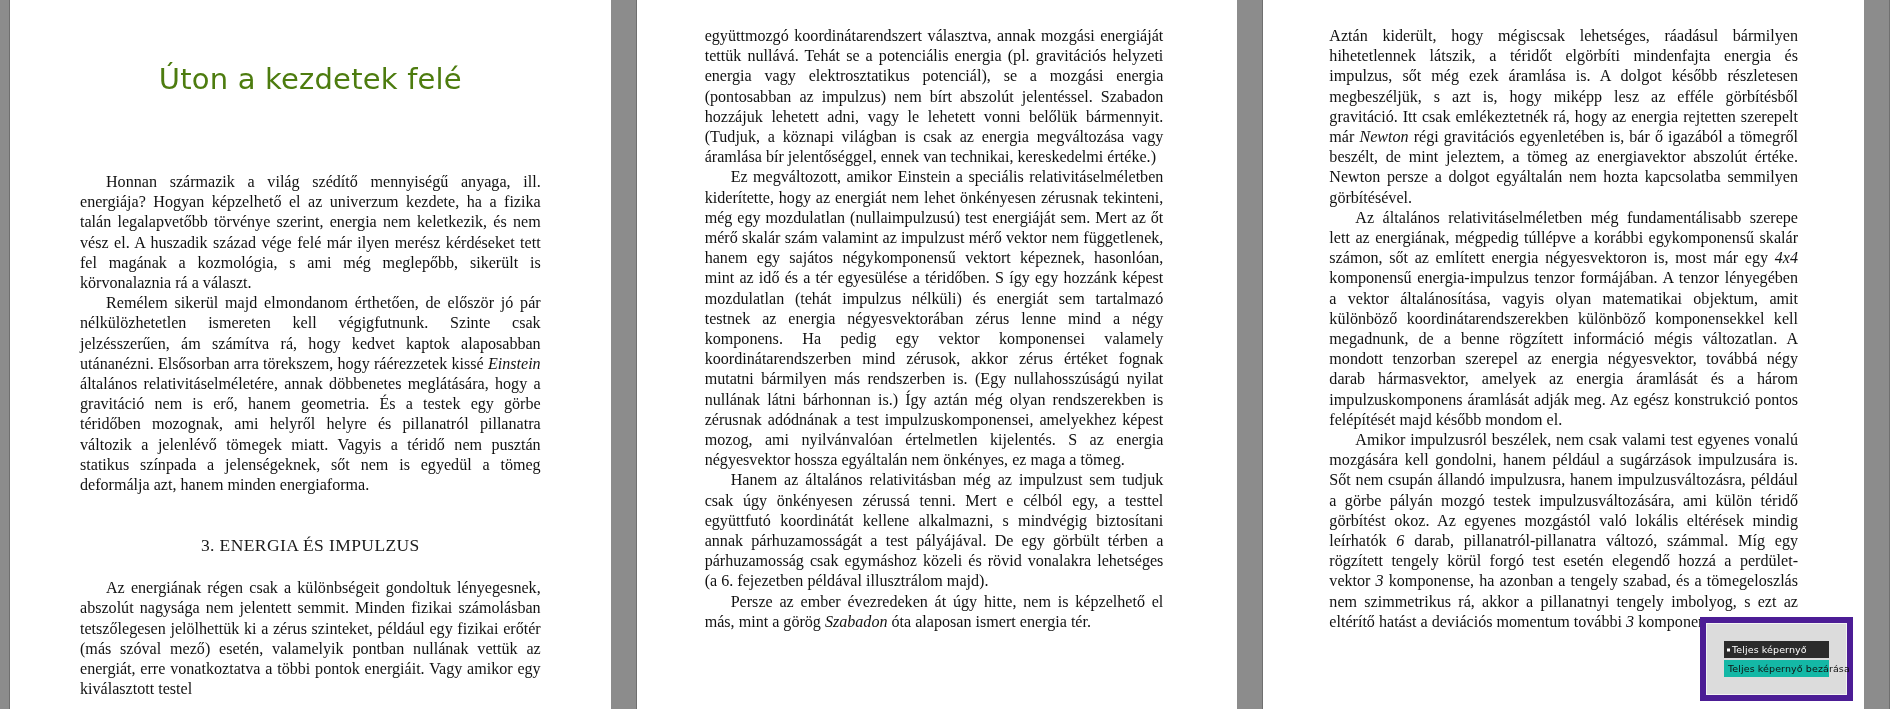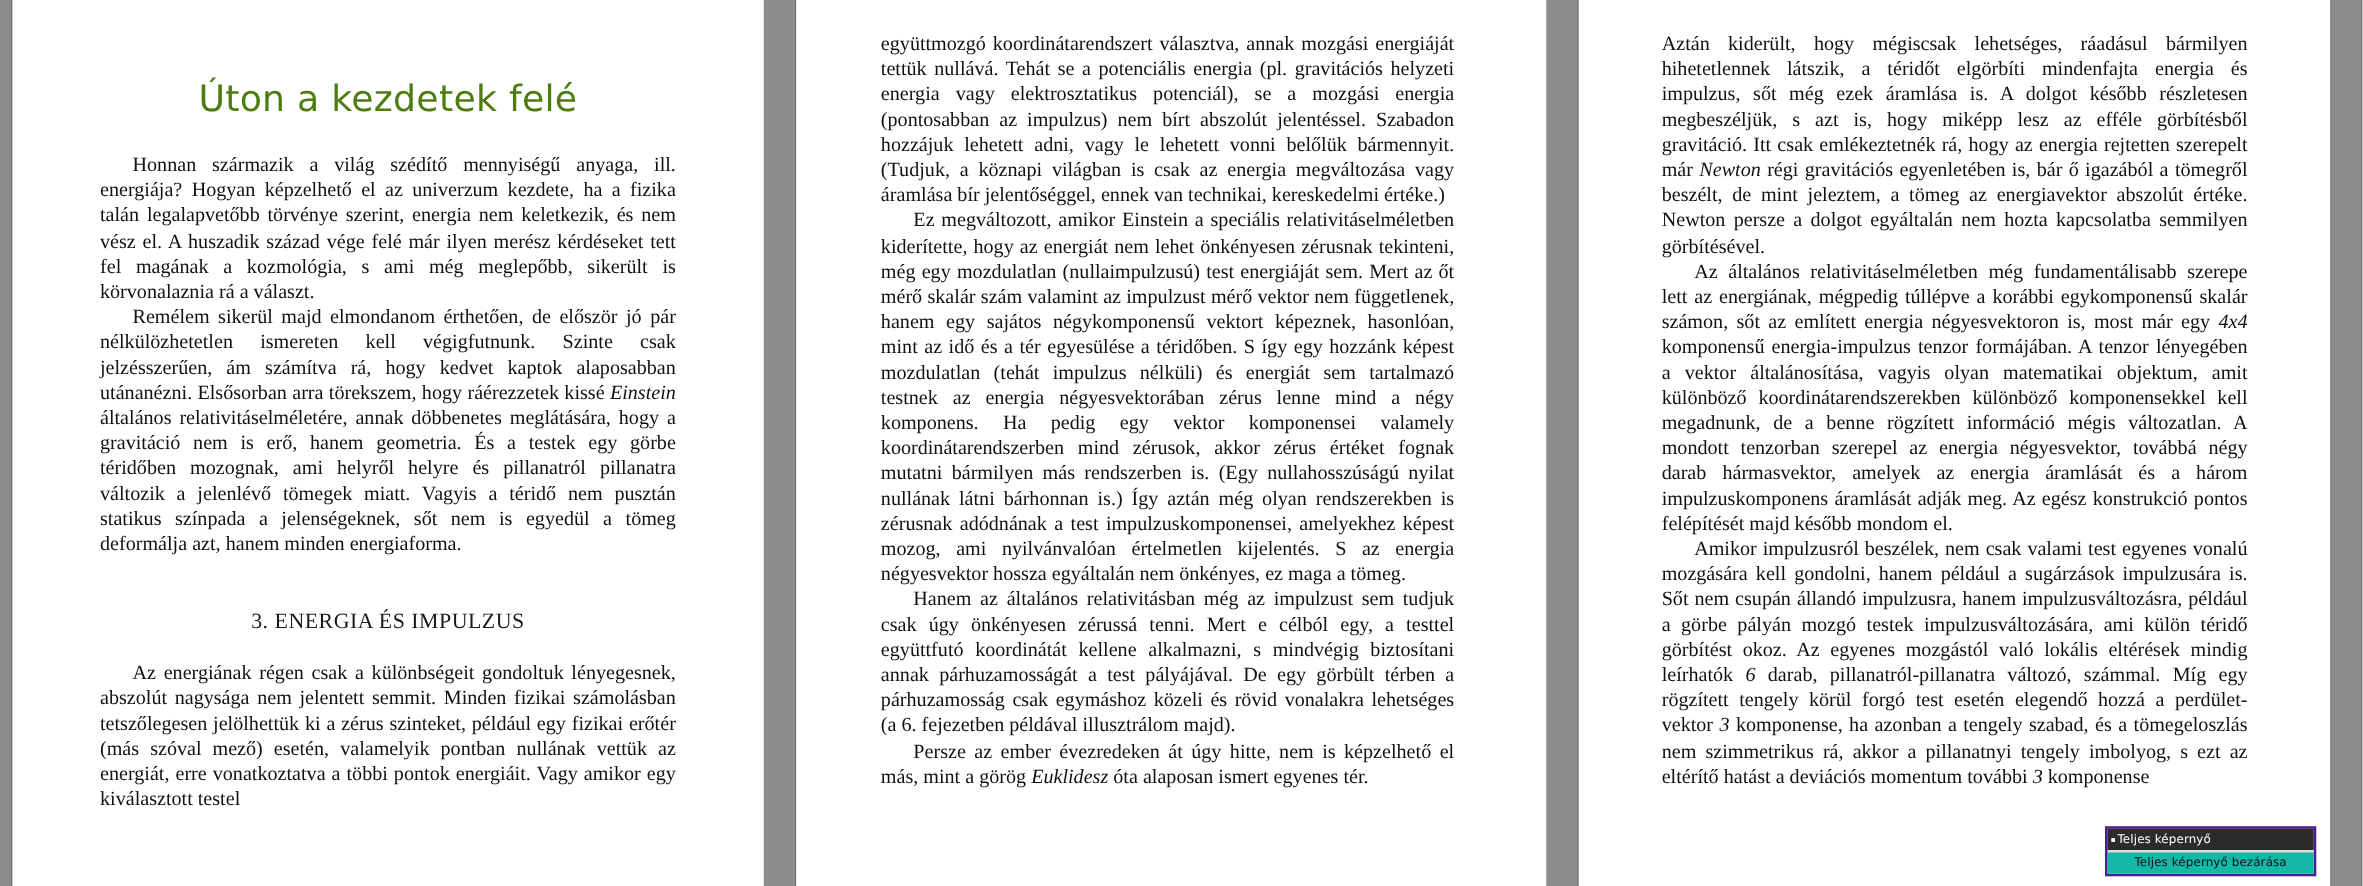--- a/index.html
+++ b/index.html
@@ -76,32 +76,32 @@
     font-family: "Liberation Serif", serif;
     font-size: 16.1px;
     line-height: 20.2px;
     text-align: justify;
     text-indent: 26px;
     color: #111111;
     hyphens: none;
     margin: 0;
   }
   p.body + p.body { margin-top: 0; }
-  .page-1 .first-para { margin-top: 27px; }
+  .page-1 .first-para { margin-top: 76px; }
   .it { font-style: italic; }
 
   
   #fs-overlay {
     position: absolute;
     right: 37px;
     bottom: 8px;
-    width: 169px;
+    width: 153px;
     background: #dcdcdc;
-    border: 2px solid #4c1d95;
-    padding: 0;
+    border: 6px solid #4c1d95;
+    padding: 18px;
     font-family: "DejaVu Sans", sans-serif;
     z-index: 40;
     box-shadow: 0 0 0 1px #f2f2f2 inset;
   }
   #fs-overlay .fs-item {
     display: block;
     width: 100%;
     font-size: 9.5px;
     line-height: 13px;
     padding: 2px 4px 2px 8px;
@@ -152,21 +152,21 @@
   <div class="gutter mid"></div>
 
   <div class="page page-2">
     <div class="page-inner">
       <p class="body" style="text-indent:0">együttmozgó koordinátarendszert választva, annak mozgási energiáját tettük nullává. Tehát se a potenciális energia (pl. gravitációs helyzeti energia vagy elektrosztatikus potenciál), se a mozgási energia (pontosabban az impulzus) nem bírt abszolút jelentéssel. Szabadon hozzájuk lehetett adni, vagy le lehetett vonni belőlük bármennyit. (Tudjuk, a köznapi világban is csak az energia megváltozása vagy áramlása bír jelentőséggel, ennek van technikai, kereskedelmi értéke.)</p>
 
       <p class="body">Ez megváltozott, amikor Einstein a speciális relativitáselméletben kiderítette, hogy az energiát nem lehet önkényesen zérusnak tekinteni, még egy mozdulatlan (nullaimpulzusú) test energiáját sem. Mert az őt mérő skalár szám valamint az impulzust mérő vektor nem függetlenek, hanem egy sajátos négykomponensű vektort képeznek, hasonlóan, mint az idő és a tér egyesülése a téridőben. S így egy hozzánk képest mozdulatlan (tehát impulzus nélküli) és energiát sem tartalmazó testnek az energia négyesvektorában zérus lenne mind a négy komponens. Ha pedig egy vektor komponensei valamely koordinátarendszerben mind zérusok, akkor zérus értéket fognak mutatni bármilyen más rendszerben is. (Egy nullahosszúságú nyilat nullának látni bárhonnan is.) Így aztán még olyan rendszerekben is zérusnak adódnának a test impulzuskomponensei, amelyekhez képest mozog, ami nyilvánvalóan értelmetlen kijelentés. S az energia négyesvektor hossza egyáltalán nem önkényes, ez maga a tömeg.</p>
 
       <p class="body">Hanem az általános relativitásban még az impulzust sem tudjuk csak úgy önkényesen zérussá tenni. Mert e célból egy, a testtel együttfutó koordinátát kellene alkalmazni, s mindvégig biztosítani annak párhuzamosságát a test pályájával. De egy görbült térben a párhuzamosság csak egymáshoz közeli és rövid vonalakra lehetséges (a 6. fejezetben példával illusztrálom majd).</p>
 
-      <p class="body"><span>Persze az ember évezredeken át úgy hitte, nem is képzelhető el más, mint a görög </span><span class="it">Euklidesz</span><span> óta alaposan ismert egyenes tér.</span></p>
+      <p class="body"><span>Persze az ember évezredeken át úgy hitte, nem is képzelhető el más, mint a görög </span><span class="it">Szabadon</span><span> óta alaposan ismert energia tér.</span></p>
     </div>
   </div>
 
   <div class="gutter mid"></div>
 
   <div class="page page-3">
     <div class="page-inner">
       <p class="body" style="text-indent:0"><span>Aztán kiderült, hogy mégiscsak lehetséges, ráadásul bármilyen hihetetlennek látszik, a téridőt elgörbíti mindenfajta energia és impulzus, sőt még ezek áramlása is. A dolgot később részletesen megbeszéljük, s azt is, hogy miképp lesz az efféle görbítésből gravitáció. Itt csak emlékeztetnék rá, hogy az energia rejtetten szerepelt már </span><span class="it">Newton</span><span> régi gravitációs egyenletében is, bár ő igazából a tömegről beszélt, de mint jeleztem, a tömeg az energiavektor abszolút értéke. Newton persze a dolgot egyáltalán nem hozta kapcsolatba semmilyen görbítésével.</span></p>
 
       <p class="body"><span>Az általános relativitáselméletben még fundamentálisabb szerepe lett az energiának, mégpedig túllépve a korábbi egykomponensű skalár számon, sőt az említett energia négyesvektoron is, most már egy </span><span class="it">4x4</span><span> komponensű energia-impulzus tenzor formájában. A tenzor lényegében a vektor általánosítása, vagyis olyan matematikai objektum, amit különböző koordinátarendszerekben különböző komponensekkel kell megadnunk, de a benne rögzített információ mégis változatlan. A mondott tenzorban szerepel az energia négyesvektor, továbbá négy darab hármasvektor, amelyek az energia áramlását és a három impulzuskomponens áramlását adják meg. Az egész konstrukció pontos felépítését majd később mondom el.</span></p>

